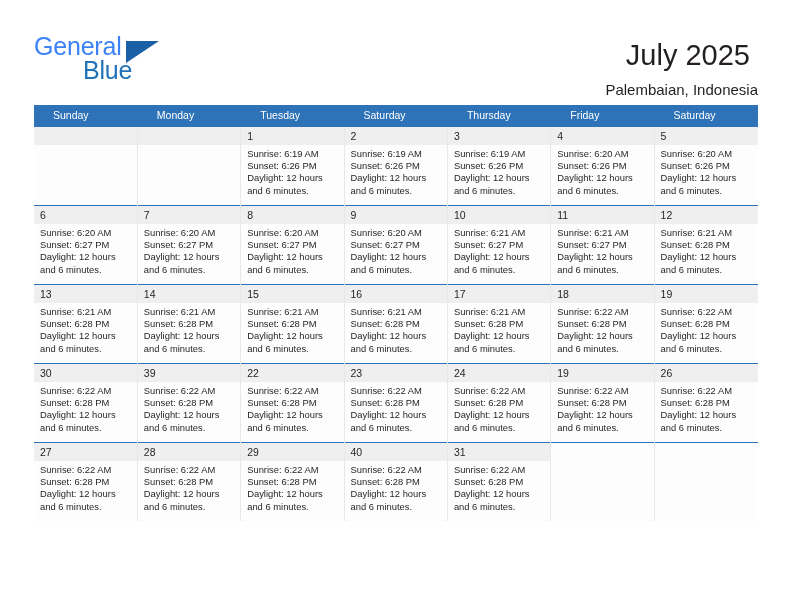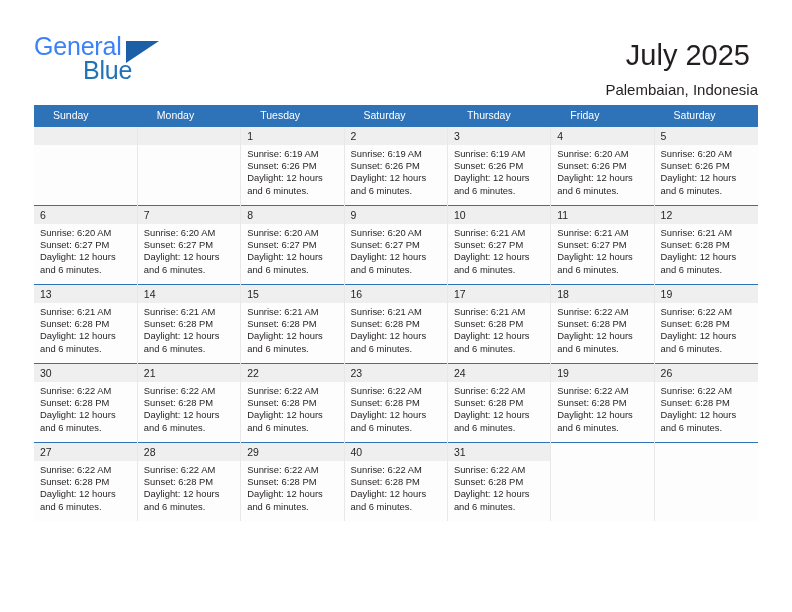--- a/index.html
+++ b/index.html
@@ -405,21 +405,21 @@
               <div class="daynum">30</div>
               <div class="details">
                 <div>Sunrise: 6:22 AM</div>
                 <div>Sunset: 6:28 PM</div>
                 <div class="daylight">Daylight: 12 hours and 6 minutes.</div>
               </div>
             </div>
           </td>
           <td class="day-cell">
             <div class="cell-inner">
-              <div class="daynum">21</div>
+              <div class="daynum">39</div>
               <div class="details">
                 <div>Sunrise: 6:22 AM</div>
                 <div>Sunset: 6:28 PM</div>
                 <div class="daylight">Daylight: 12 hours and 6 minutes.</div>
               </div>
             </div>
           </td>
           <td class="day-cell">
             <div class="cell-inner">
               <div class="daynum">22</div>

